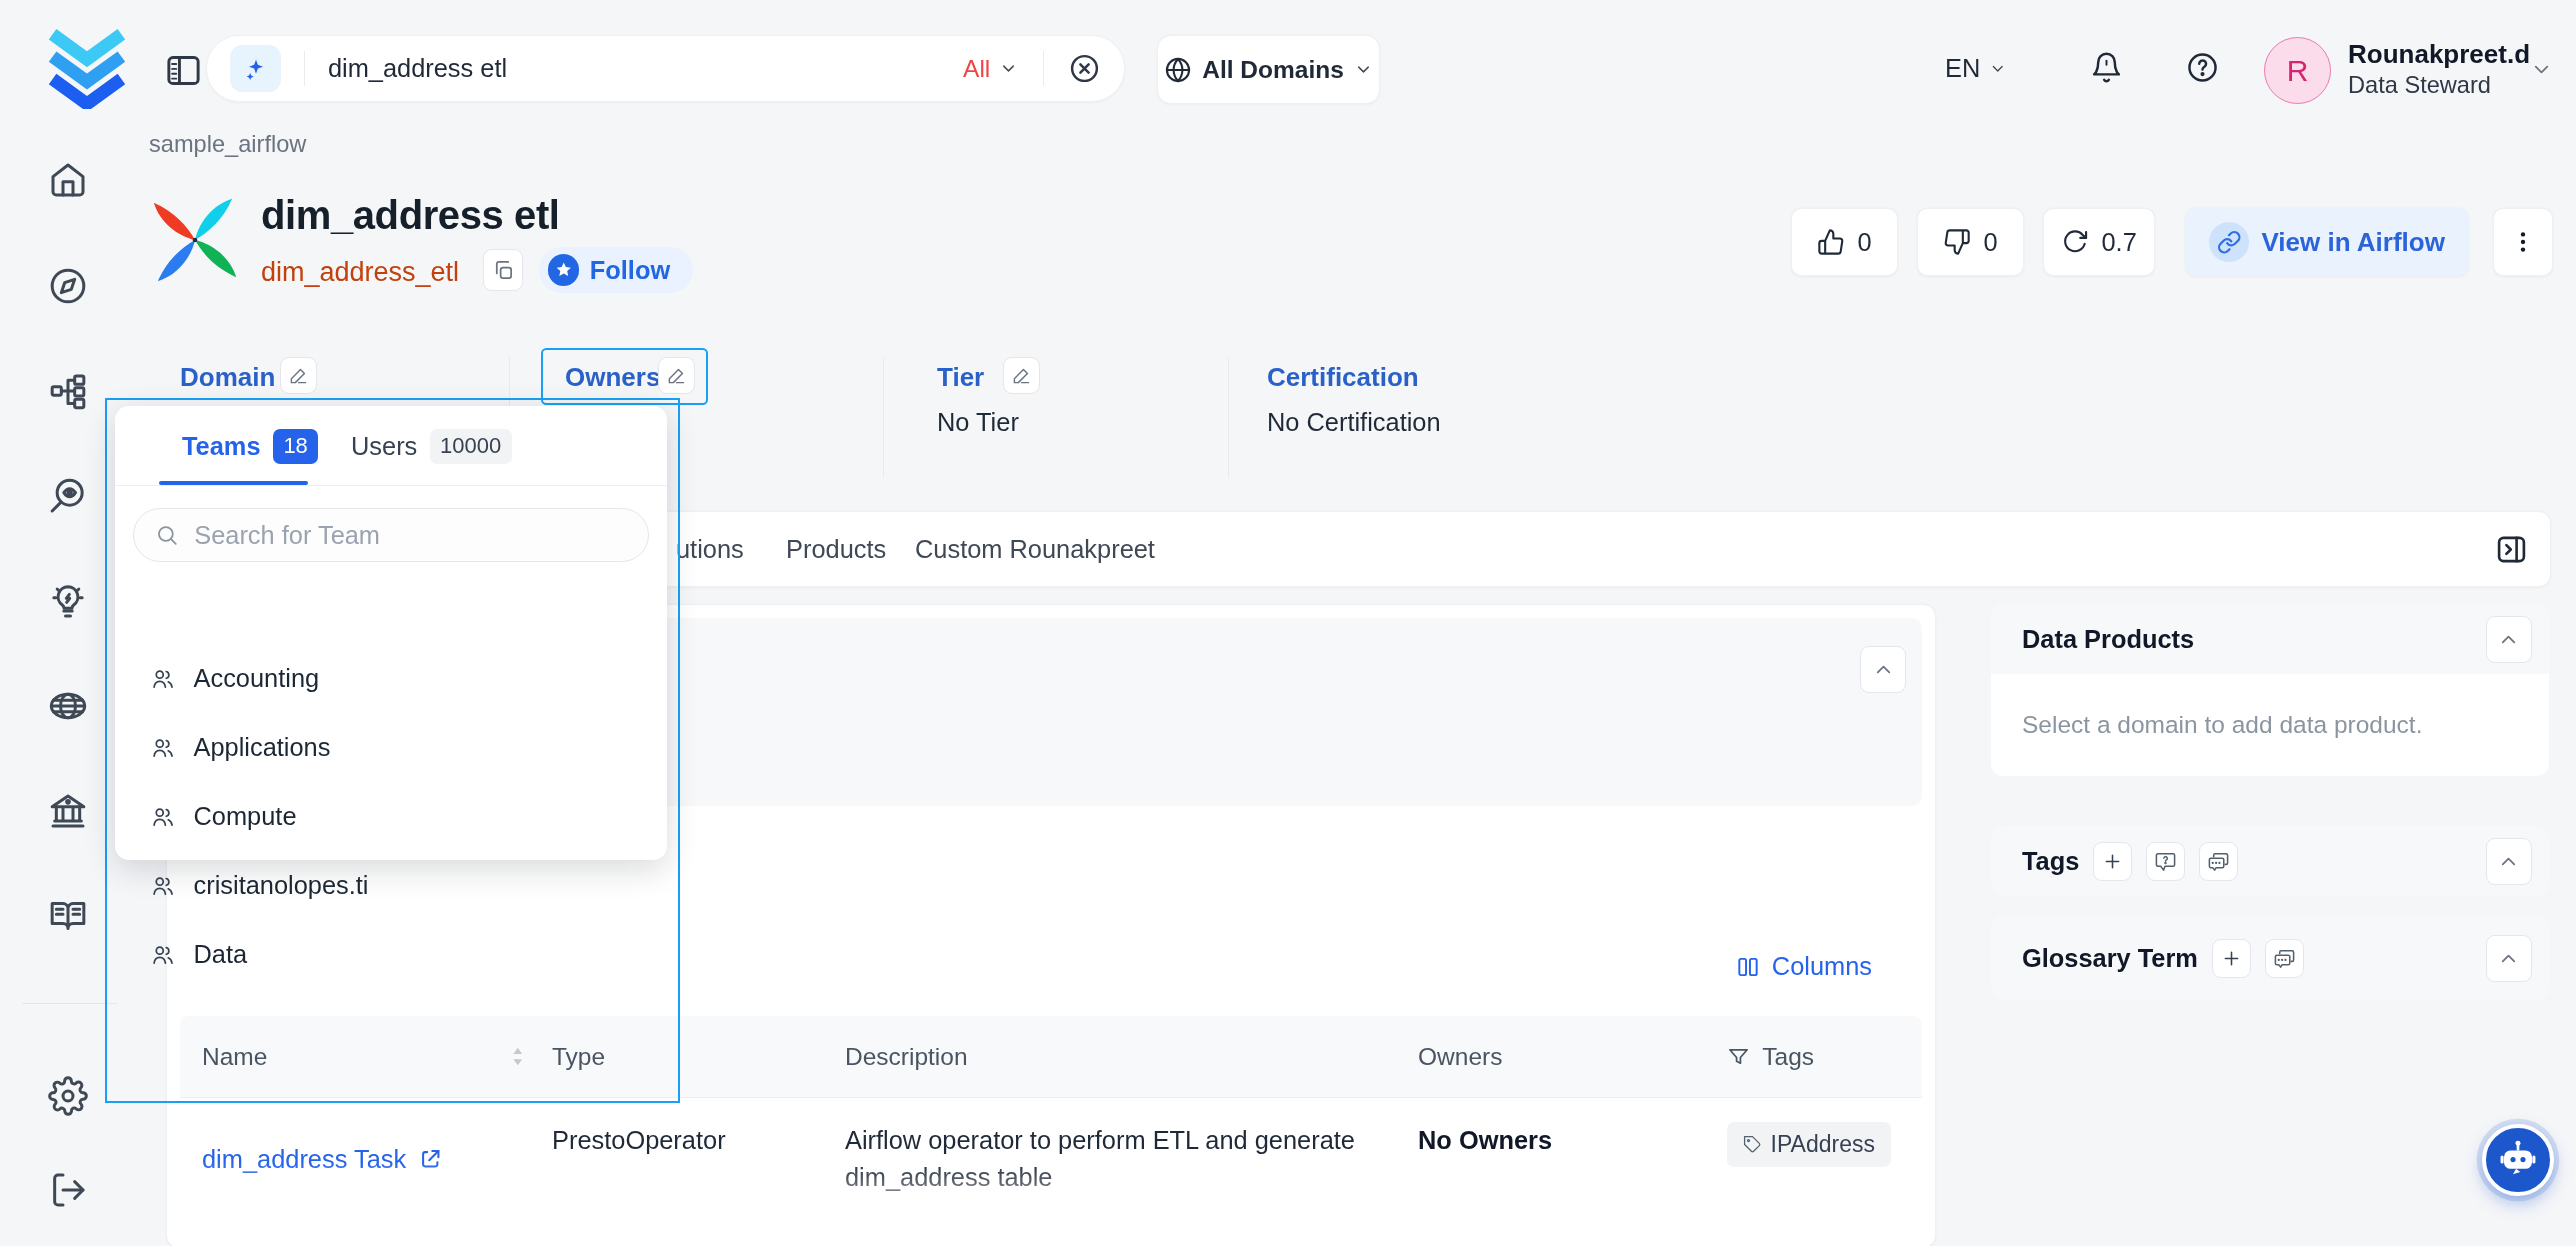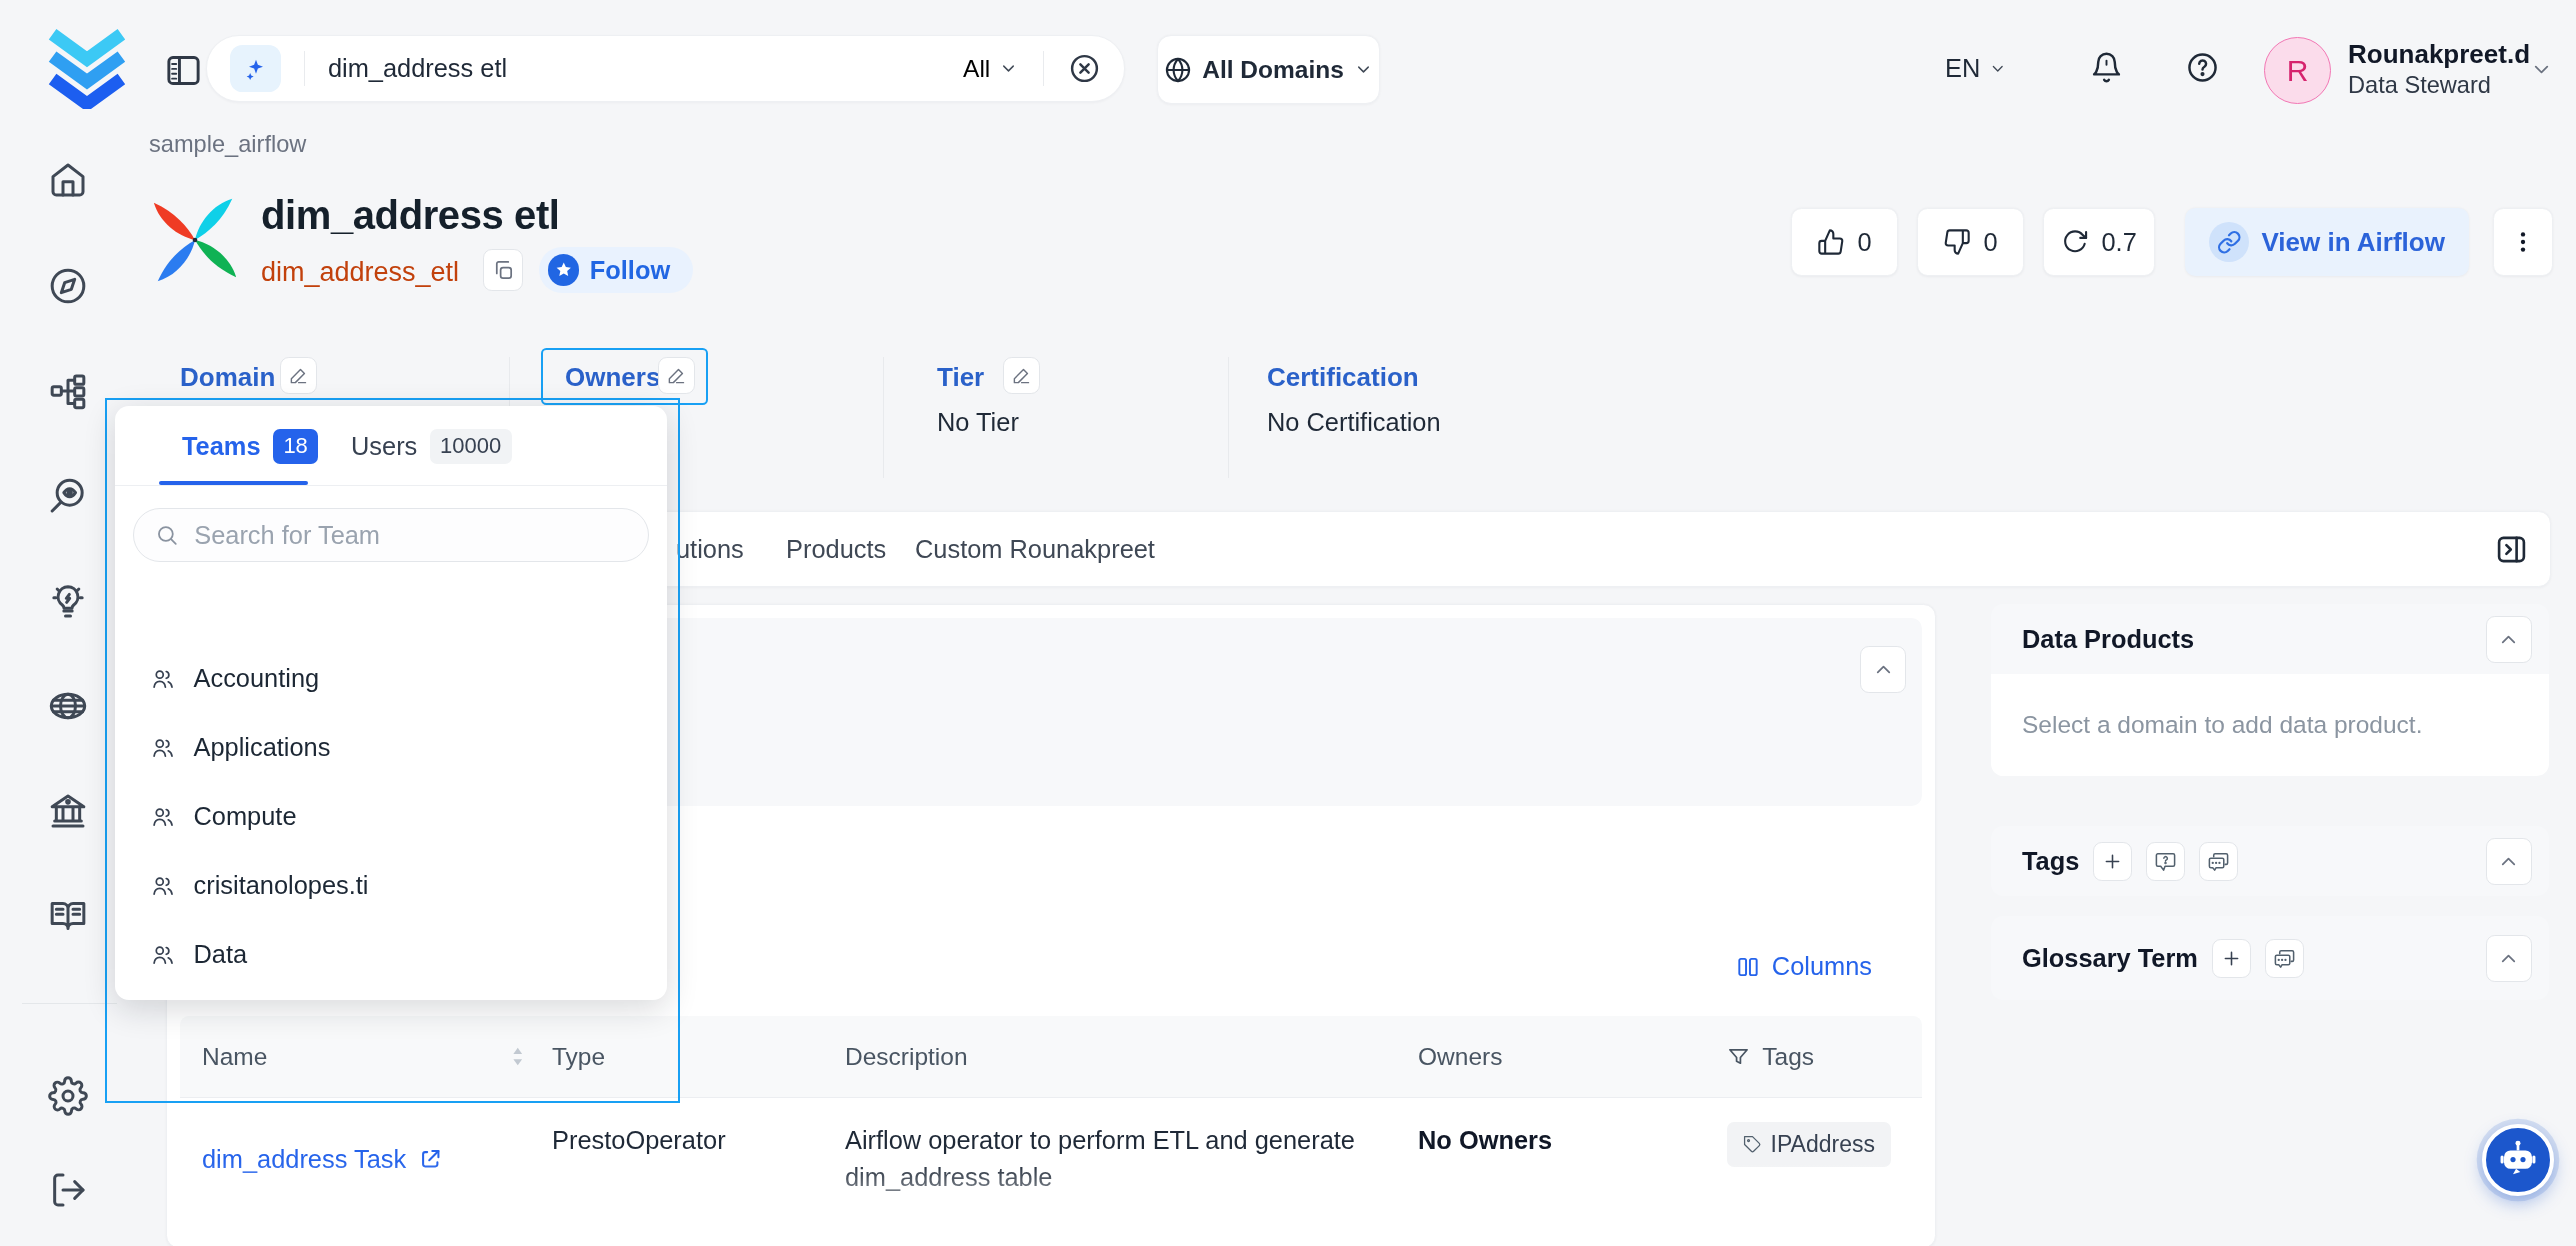--- a/index.html
+++ b/index.html
@@ -16,21 +16,21 @@
     display:flex;align-items:center;justify-content:center;gap:12.3px;cursor:pointer;}
   .sq-btn{background:#fff;border:0.9px solid #e3e6ea;border-radius:8.8px;display:flex;align-items:center;justify-content:center;cursor:pointer;}
 
   
   .logo{left:44px;top:17.5px;}
   .topbar-toggle{left:158px;top:49px;width:42px;height:42px;background:transparent;border:none;}
   .search-pill{left:206px;top:35px;width:919px;height:67px;border-radius:33px;display:flex;align-items:center;padding:0 23px 0 23px;box-sizing:border-box;}
   .sparkle-box{width:51px;height:47px;border-radius:12.3px;background:#e7f3fd;display:flex;align-items:center;justify-content:center;}
   .vdiv{width:0.9px;height:35px;background:#e9ebee;}
   .search-value{font-size:25.4px;color:#1f2937;}
-  .search-scope{font-size:24.5px;color:#000000;display:flex;align-items:center;gap:8.8px;margin-left:auto;}
+  .search-scope{font-size:24.5px;color:#ef4444;display:flex;align-items:center;gap:8.8px;margin-left:auto;}
   .domains-pill{left:1157px;top:35px;width:221px;height:67px;border-radius:14px;display:flex;align-items:center;justify-content:center;gap:10.5px;font-size:24.5px;font-weight:bold;color:#1f2937;}
   .en-group{left:1945px;top:54px;display:flex;align-items:center;gap:8.8px;font-size:25.4px;color:#1f2937;text-align:right;}
   .avatar{left:2264px;top:37px;width:65px;height:65px;border-radius:50%;background:#fbdceb;border:1.8px solid #f277b4;
     display:flex;align-items:center;justify-content:center;font-size:30px;color:#d6246e;}
   .user-name{left:2348px;top:39px;font-size:26px;font-weight:bold;color:#111827;}
   .user-role{left:2348px;top:72px;font-size:23.6px;color:#2f3846;}
 
   
   .breadcrumb{left:149px;top:131px;font-size:23.6px;color:#6b7280;}
   .pinwheel{left:144px;top:191px;}
@@ -75,21 +75,21 @@
   .rpanel{left:1991px;top:604px;width:558px;}
   .dp-head{left:0;top:0;width:558px;height:70px;background:#f7f8fa;border-radius:12.3px 12.3px 0 0;display:flex;align-items:center;padding:0 17.5px 0 31px;box-sizing:border-box;}
   .dp-body{left:0;top:70px;width:558px;height:102px;background:#fff;border-radius:0 0 12.3px 12.3px;display:flex;align-items:center;padding-left:31px;box-sizing:border-box;}
   .panel-title{font-size:25.4px;font-weight:bold;color:#111827;}
   .empty-text{font-size:24.5px;color:#8b95a1;}
   .gray-panel{background:#f7f8fa;border-radius:12.3px;display:flex;align-items:center;padding:0 17.5px 0 31px;box-sizing:border-box;gap:14px;}
   .mini-btn{width:39px;height:39px;border-radius:8.8px;background:#fff;border:0.9px solid #e3e6ea;display:flex;align-items:center;justify-content:center;cursor:pointer;}
 
   
   .blue-rect{left:105px;top:398px;width:571px;height:701px;border:2.6px solid #18a0f4;z-index:39;pointer-events:none;}
-  .popover{left:115px;top:406px;width:552px;height:594px;background:#fff;border-radius:14px;box-shadow:0 8.8px 31.5px rgba(16,24,40,.16);z-index:40;}
+  .popover{left:115px;top:406px;width:552px;height:454px;background:#fff;border-radius:14px;box-shadow:0 8.8px 31.5px rgba(16,24,40,.16);z-index:40;}
   .pop-tab{display:flex;align-items:center;gap:12.3px;cursor:pointer;}
   .tab-label-active{font-size:25.4px;color:#2563eb;font-weight:bold;}
   .tab-label{font-size:25.4px;color:#374151;}
   .badge-blue{background:#2563eb;color:#fff;font-size:22px;border-radius:7px;padding:4.4px 10.5px;}
   .badge-gray{background:#f1f3f5;color:#374151;font-size:22px;border-radius:7px;padding:4.4px 10.5px;}
   .pop-underline{left:44px;top:75px;width:149px;height:4.4px;background:#2563eb;border-radius:2.6px;}
   .pop-divider{left:0;top:79px;width:552px;height:0.9px;background:#edeff2;}
   .pop-search{left:17.5px;top:102px;width:516px;height:54px;border:1.3px solid #e3e6ea;border-radius:27px;background:#fdfdfe;
     display:flex;align-items:center;gap:14px;padding:0 21px;box-sizing:border-box;}
   .pop-search input{border:none;outline:none;background:transparent;font-family:"Liberation Sans",sans-serif;font-size:25.4px;color:#374151;width:100%;}

